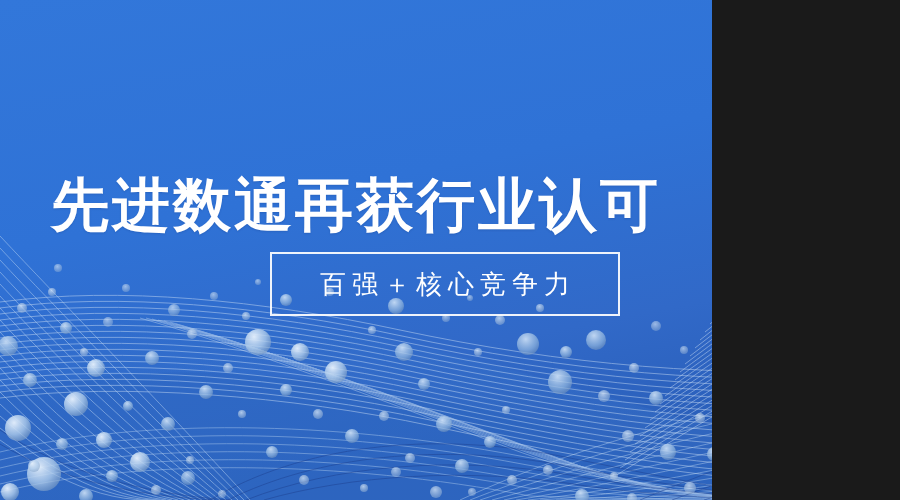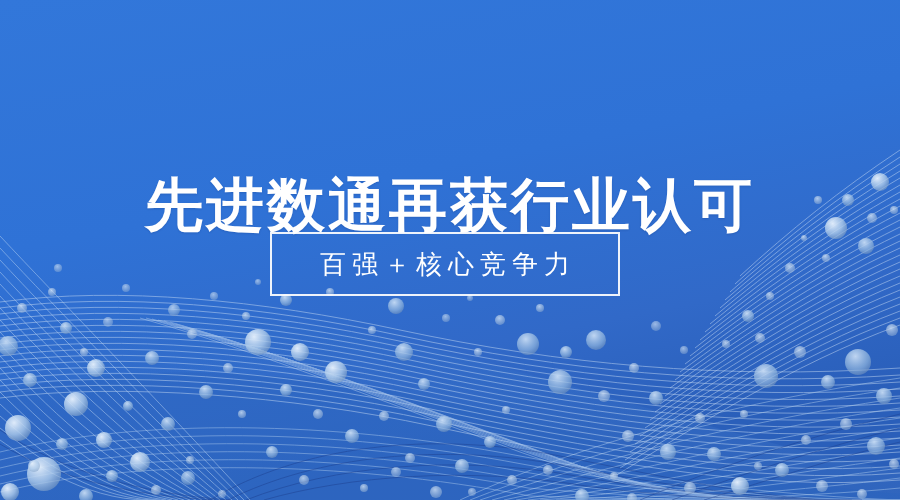--- a/index.html
+++ b/index.html
@@ -2,21 +2,21 @@
 <html><head>
 <meta charset="utf-8">
 <style>
   html, body {
     margin: 0;
     padding: 0;
     background: #1a1a1a;
   }
   #poster {
     position: relative;
-    width: 900px;
+    width: 712px;
     height: 500px;
     overflow: hidden;
     background: #be185d;
     font-family: "Liberation Serif", "DejaVu Serif", serif;
   }
   #bg-layer {
     position: absolute;
     inset: 0;
     width: 900px;
     height: 500px;
@@ -40,21 +40,21 @@
     font-weight: bold;
     letter-spacing: 3px;
     line-height: 1.15;
     font-family: "Liberation Serif", "DejaVu Serif", serif;
     text-shadow: 0 1px 2px rgba(10,40,100,0.18);
     white-space: nowrap;
   }
   #subtitle-box {
     position: absolute;
     left: 270px;
-    top: 232px;
+    top: 252px;
     width: 350px;
     height: 64px;
     box-sizing: border-box;
     border: 2px solid rgba(255,255,255,0.92);
     display: flex;
     align-items: center;
     justify-content: center;
   }
   #subtitle-text {
     color: #ffffff;

